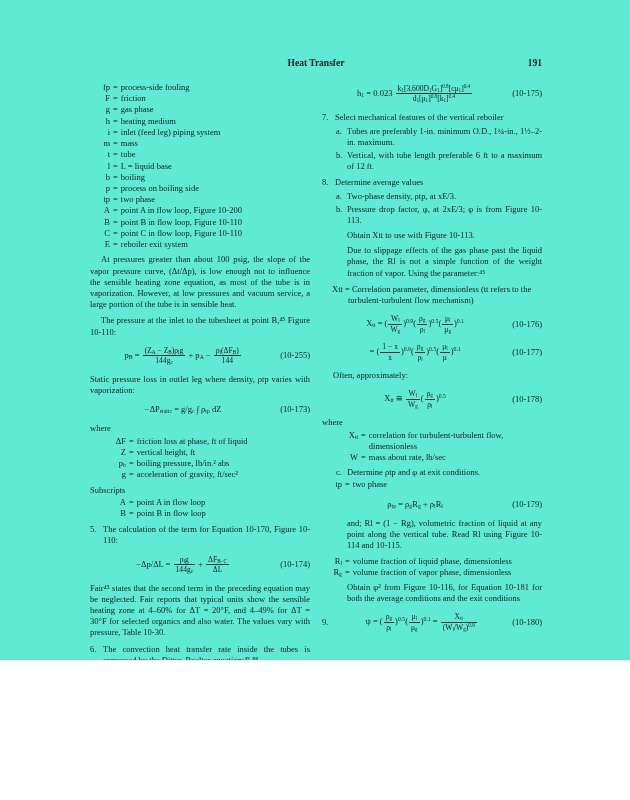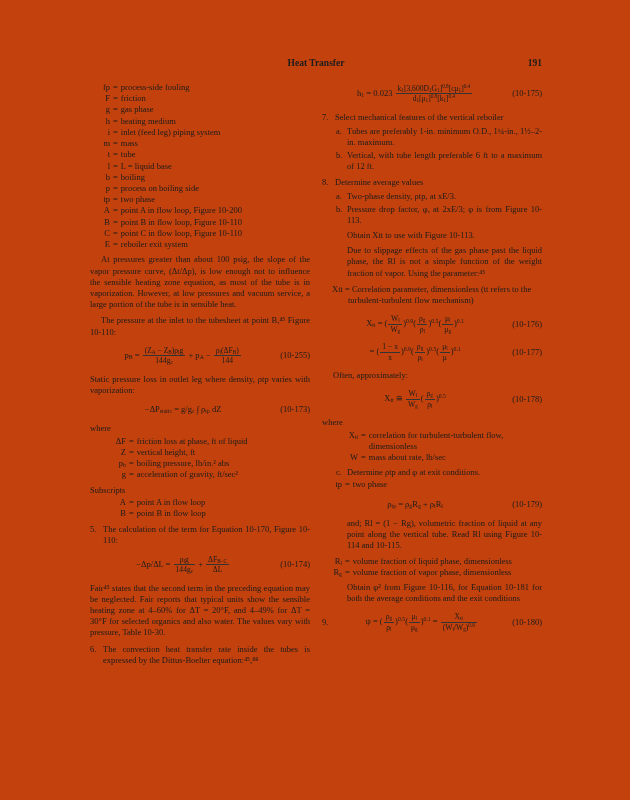--- a/index.html
+++ b/index.html
@@ -1,16 +1,16 @@
 <!DOCTYPE html>
 <html><head>
 <meta charset="utf-8">
 <style>
   html,body{margin:0;padding:0;background:#ffffff;}
-  .page{position:relative;width:630px;height:800px;background:#c2410c;overflow:hidden;
+  .page{position:relative;width:630px;height:660px;background:#5eead4;overflow:hidden;
         font-family:"Liberation Serif","DejaVu Serif",serif;color:#1c1c1c;}
   .header{position:absolute;top:58px;left:90px;width:452px;display:grid;
           grid-template-columns:1fr auto 1fr;font-size:9.5px;font-weight:bold;}
   .header .title{grid-column:2;}
   .header .pnum{grid-column:3;justify-self:end;}
   .content{position:absolute;top:82px;left:90px;width:452px;display:flex;gap:12px;}
   .col{width:220px;font-size:8.5px;line-height:1.32;}
   .para{margin:0 0 5px 0;text-align:justify;}
   .para.indent{text-indent:11px;}
   .para.hang{padding-left:26px;text-indent:-16px;text-align:left;margin-top:5px;}

